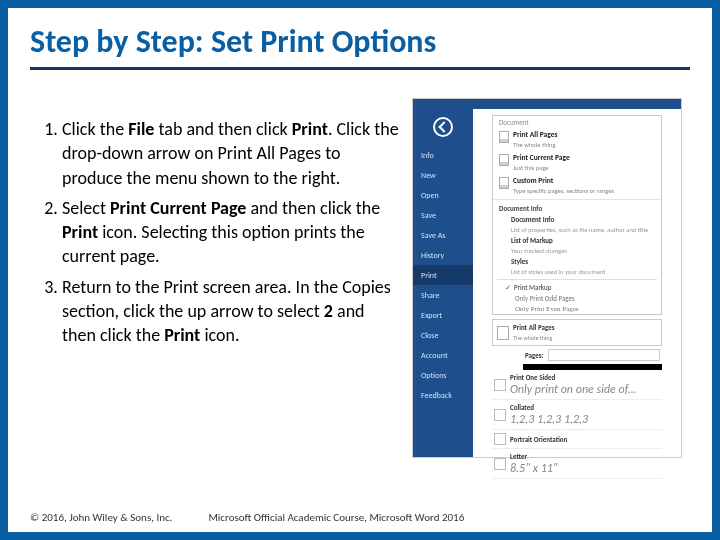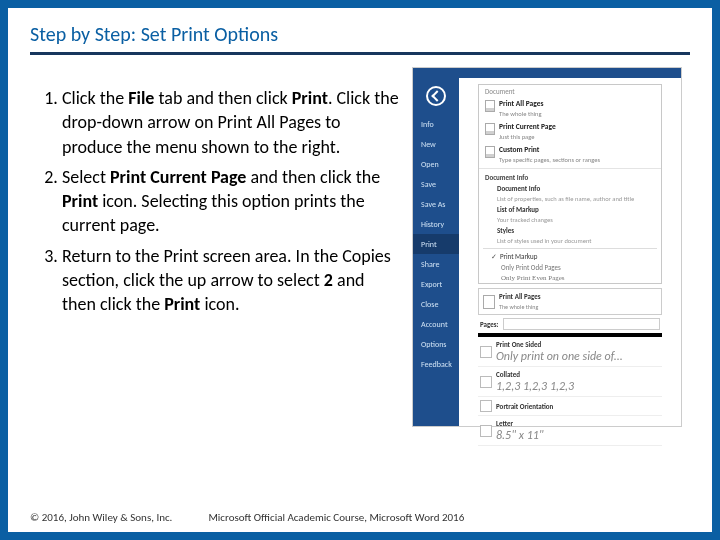--- a/index.html
+++ b/index.html
@@ -1,28 +1,28 @@
 <!DOCTYPE html>
 <html><head>
 <meta charset="utf-8">
 <style>
   * { box-sizing: border-box; margin: 0; padding: 0; }
   html, body { width: 720px; height: 540px; font-family: Calibri, Arial, sans-serif; }
   .frame { width: 720px; height: 540px; border: 8px solid #0a5fa3; background: #fff; position: relative; }
   .inner { padding: 14px 22px 0 22px; height: 100%; position: relative; }
-  .title { font-size: 20px; color: #0a5fa3; font-weight: 400; padding-bottom: 6px; border-bottom: 3px solid #17365d; margin-bottom: 12px; }
+  .title { font-size: 32px; color: #0a5fa3; font-weight: 700; padding-bottom: 6px; border-bottom: 3px solid #17365d; margin-bottom: 28px; }
   .content { display: flex; gap: 12px; }
   .left { width: 370px; }
   ol.steps { list-style: decimal; padding-left: 32px; font-size: 18px; line-height: 1.35; color: #000; margin-top: 19px; }
   ol.steps li { margin-bottom: 6px; }
   .right { flex: 1; position: relative; }
   .word-shot { width: 270px; height: 360px; background: #fff; position: relative; font-size: 8px; color: #333; border: 1px solid #ccc; }
   .ws-topbar { height: 10px; background: #1e4e8c; }
   .ws-body { display: flex; height: calc(100% - 10px); }
-  .ws-side { width: 46px; background: #1e4e8c; color: #d0e3f5; padding-top: 4px; position: relative; }
+  .ws-side { width: 60px; background: #1e4e8c; color: #d0e3f5; padding-top: 4px; position: relative; }
   .ws-back { width: 20px; height: 20px; border: 2px solid #fff; border-radius: 50%; margin: 4px auto 8px; position: relative; }
   .ws-back::before { content: ""; position: absolute; left: 5px; top: 4px; width: 6px; height: 6px; border-left: 2px solid #fff; border-bottom: 2px solid #fff; transform: rotate(45deg); }
   .ws-side-item { padding: 5px 8px; font-size: 8px; }
   .ws-side-item.active { background: #163b6b; }
   .ws-main { flex: 1; background: #fff; padding: 6px 19px; position: relative; }
   .ws-menu { border: 1px solid #c8c8c8; background: #fff; }
   .ws-heading { font-size: 7px; color: #888; padding: 2px 6px 1px; }
   .ws-opt { display: flex; gap: 4px; align-items: flex-start; padding: 2px 6px; }
   .ws-doc-icon { width: 10px; height: 12px; border: 1px solid #aaa; background: linear-gradient(180deg,#fff 0 70%,#d0d0d0 70% 100%); flex: none; margin-top: 1px; }
   .ws-opt-txt strong { font-size: 7.5px; display:block; color:#222; }
@@ -116,21 +116,21 @@
                     <div class="ws-check">Print Markup</div>
                     <div class="ws-plain" style="padding-left: 22px; color: rgb(119, 119, 119);">Only Print Odd Pages</div>
                     <div class="ws-plain" style="padding-left: 22px; color: rgb(119, 119, 119); font-family: Liberation Serif, serif;">Only Print Even Pages</div>
                   </div>
               </div>
 
               <div class="ws-box">
                 <div class="thumb"></div>
                 <div class="bt"><strong>Print All Pages</strong><span>The whole thing</span></div>
               </div>
-              <div class="ws-row" style="border-bottom:4px solid #000000;">
+              <div class="ws-row" style="border-bottom:6px solid #000000;margin-left:31px;">
                 <div class="rt">
                     <strong>Pages:</strong>
                   </div>
                 <div style="flex:1; height:12px; border:1px solid #ccc; background:#fff;"></div>
               </div>
               <div id="setting-rows">
                   <div class="ws-row">
                     <div class="ric"></div>
                     <div class="rt"><strong>Print One Sided</strong><span>Only print on one side of...</span></div>
                   </div>

